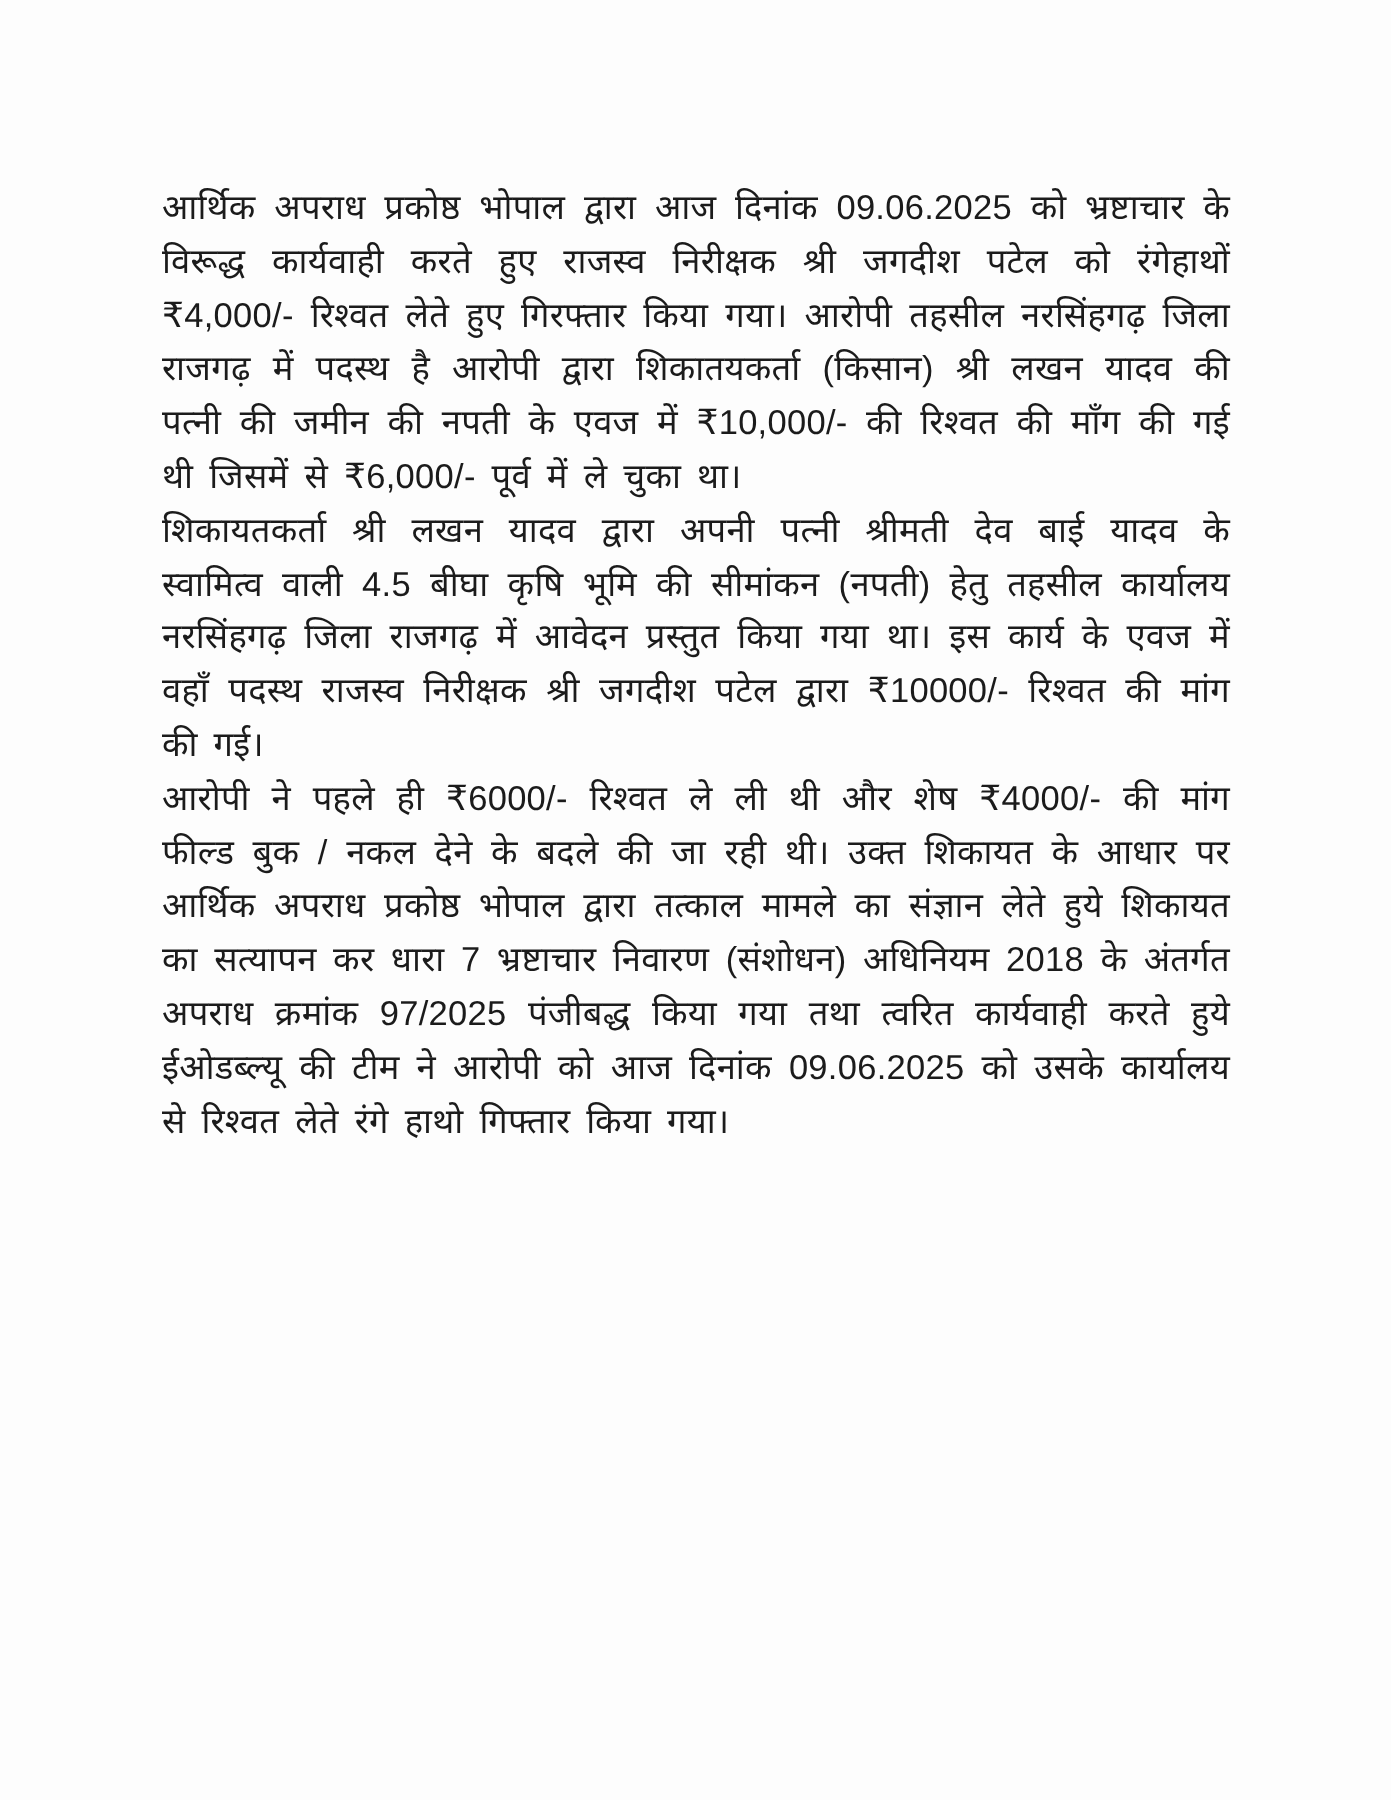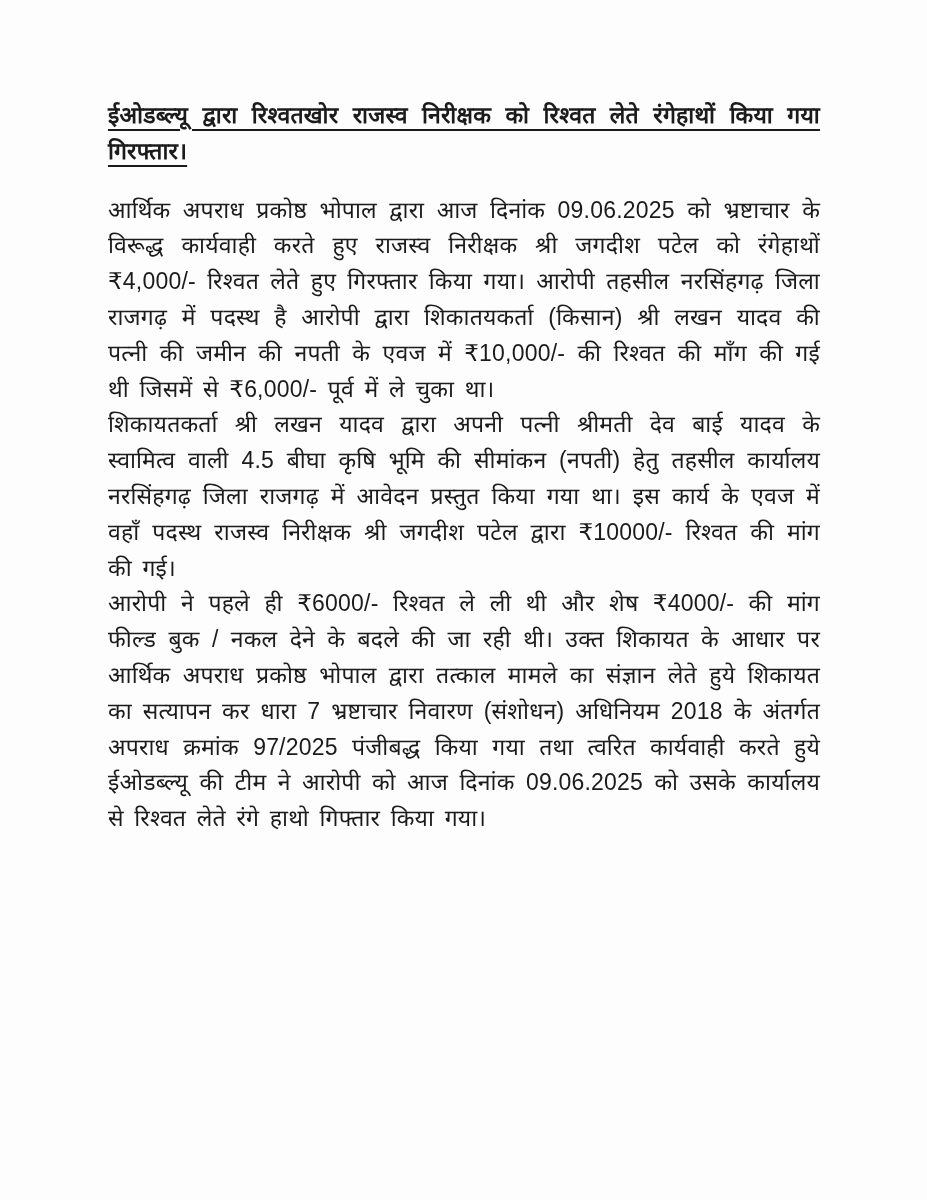--- a/index.html
+++ b/index.html
@@ -43,21 +43,20 @@
     margin-top: 23px;
   }
 </style>
 </head>
 <body>
 
 <div class="page">
   <div class="content">
 
     <div class="heading-block">
-      <p>ईओडब्ल्यू द्वारा रिश्वतखोर राजस्व निरीक्षक को रिश्वत लेते रंगेहाथों किया गया गिरफ्तार।</p>
     </div>
 
     <div class="body-block">
       <p>आर्थिक अपराध प्रकोष्ठ भोपाल द्वारा आज दिनांक 09.06.2025 को भ्रष्टाचार के विरूद्ध कार्यवाही करते हुए राजस्व निरीक्षक श्री जगदीश पटेल को रंगेहाथों ₹4,000/- रिश्वत लेते हुए गिरफ्तार किया गया। आरोपी तहसील नरसिंहगढ़ जिला राजगढ़ में पदस्थ है आरोपी द्वारा शिकातयकर्ता (किसान) श्री लखन यादव की पत्नी की जमीन की नपती के एवज में ₹10,000/- की रिश्वत की माँग की गई थी जिसमें से ₹6,000/- पूर्व में ले चुका था।</p>
       <p>शिकायतकर्ता श्री लखन यादव द्वारा अपनी पत्नी श्रीमती देव बाई यादव के स्वामित्व वाली 4.5 बीघा कृषि भूमि की सीमांकन (नपती) हेतु तहसील कार्यालय नरसिंहगढ़ जिला राजगढ़ में आवेदन प्रस्तुत किया गया था। इस कार्य के एवज में वहाँ पदस्थ राजस्व निरीक्षक श्री जगदीश पटेल द्वारा ₹10000/- रिश्वत की मांग की गई।</p>
       <p>आरोपी ने पहले ही ₹6000/- रिश्वत ले ली थी और शेष ₹4000/- की मांग फील्ड बुक / नकल देने के बदले की जा रही थी। उक्त शिकायत के आधार पर आर्थिक अपराध प्रकोष्ठ भोपाल द्वारा तत्काल मामले का संज्ञान लेते हुये शिकायत का सत्यापन कर धारा 7 भ्रष्टाचार निवारण (संशोधन) अधिनियम 2018 के अंतर्गत अपराध क्रमांक 97/2025 पंजीबद्ध किया गया तथा त्वरित कार्यवाही करते हुये ईओडब्ल्यू की टीम ने आरोपी को आज दिनांक 09.06.2025 को उसके कार्यालय से रिश्वत लेते रंगे हाथो गिफ्तार किया गया।</p>
     </div>
 
   </div>
 </div>

